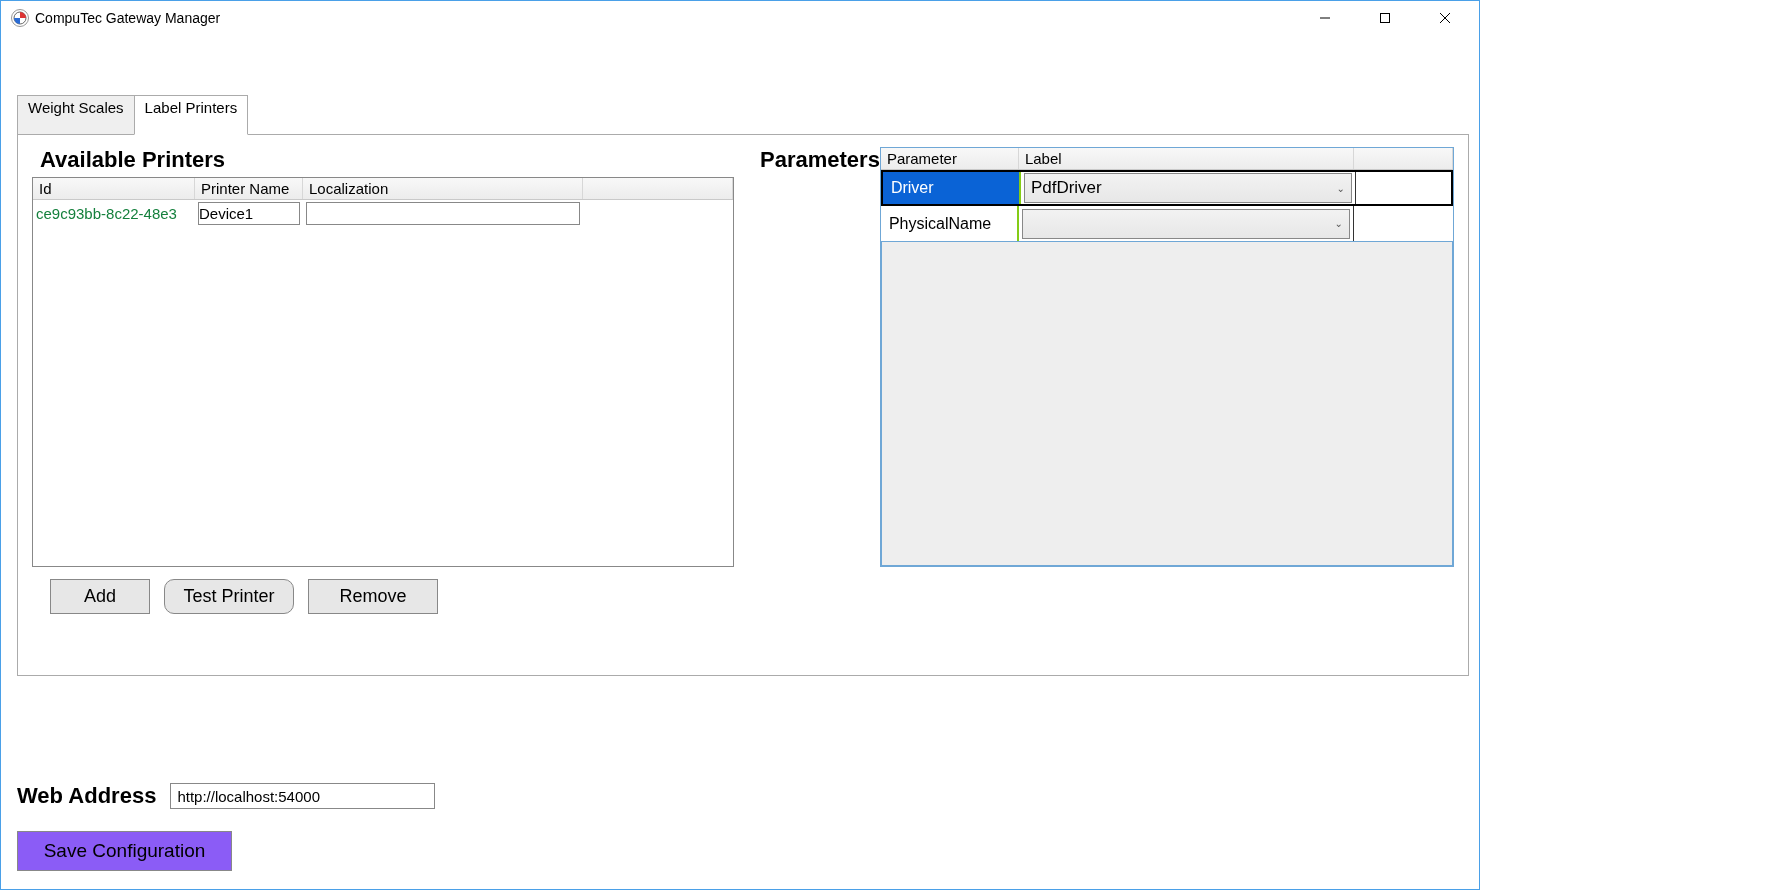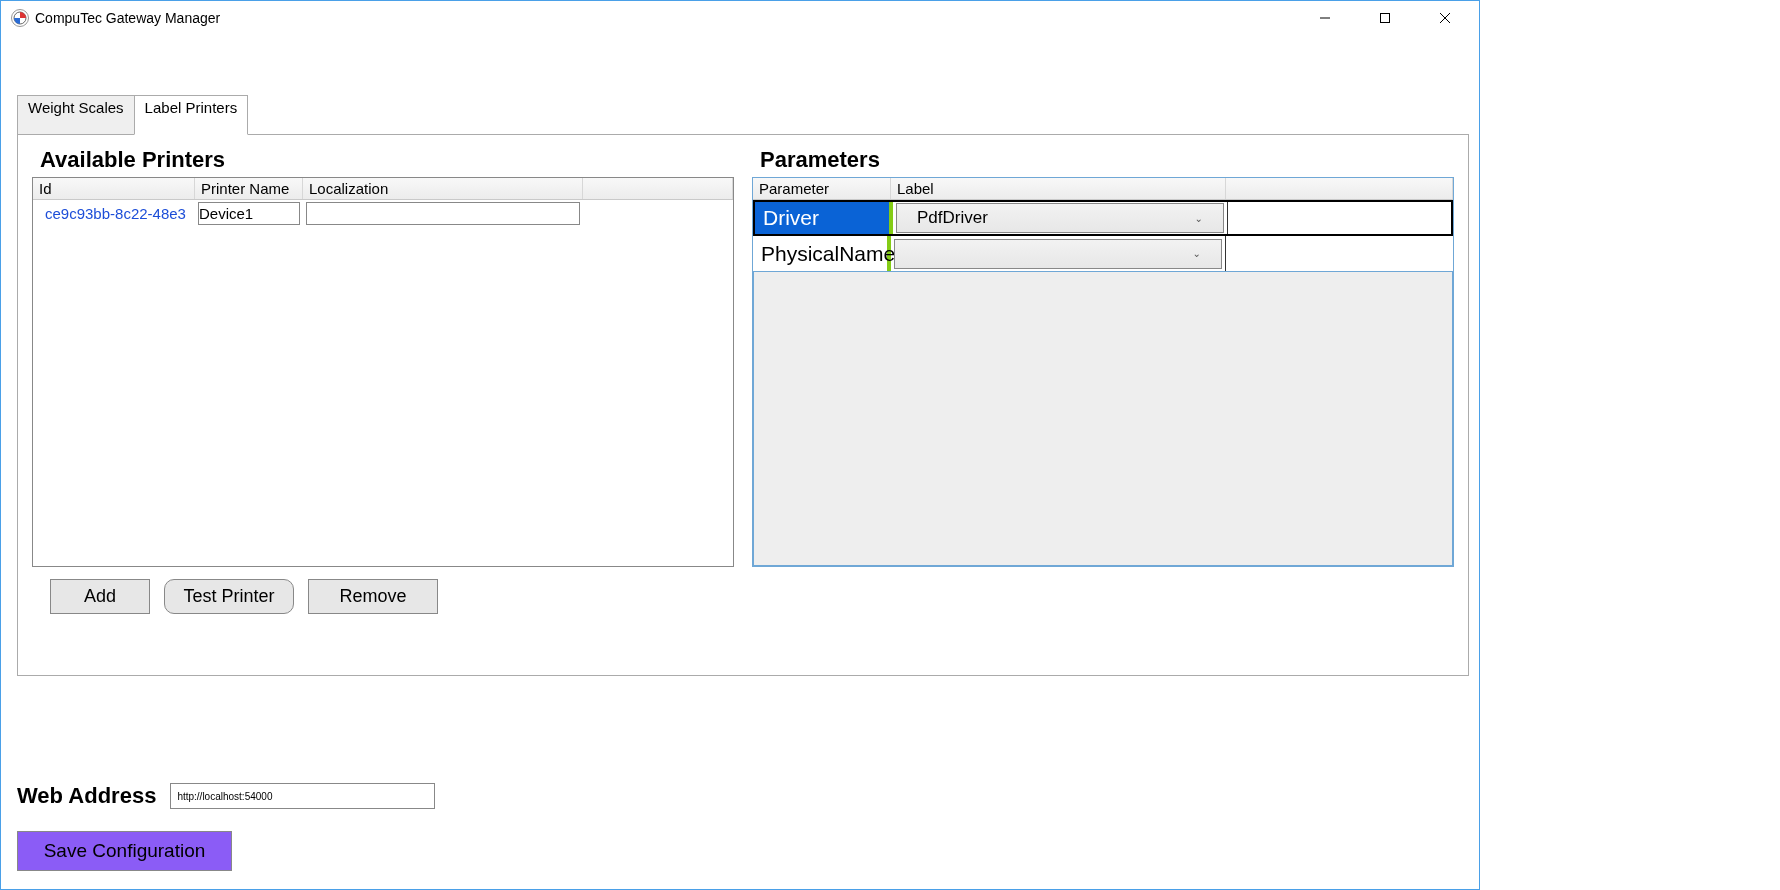--- a/index.html
+++ b/index.html
@@ -14,55 +14,55 @@
   .winbtn svg { stroke:#000; stroke-width:1; fill:none; }
   .content { position:absolute; left:0; right:0; top:34px; bottom:0; }
   .tabs-outer { position:absolute; left:16px; right:10px; top:60px; }
   .tabstrip { display:flex; position:relative; z-index:2; }
   .tab { border:1px solid #ababab; padding:3px 10px 18px; font-size:15px; background:#efefef; position:relative; }
   .tab.active { background:#fff; border-bottom:1px solid #fff; }
   .tab + .tab { margin-left:-1px;}
   .tabpanel { border:1px solid #ababab; background:#fff; margin-top:-1px; height:542px; padding:12px 14px 18px; position:relative; }
   .columns { display:flex; gap:18px; height:420px; }
   .panel-left { flex:1 1 50%; display:flex; flex-direction:column; }
-  .panel-right{ flex:1 1 50%; display:flex; flex-direction:column; }
+  .panel-right{ flex:1 1 50%; display:flex; flex-direction:row; }
   .section-title { font-size:22px; font-weight:700; margin:0 0 4px 8px; }
   .grid { border:1px solid #888; background:#fff; flex:1; overflow:hidden; position:relative; }
   .grid-header { display:flex; background:linear-gradient(#f8f8f8,#ececec); border-bottom:1px solid #c9c9c9; font-size:15px; }
   .grid-header .col { padding:2px 6px; border-right:1px solid #d7d7d7; white-space:nowrap; overflow:hidden; }
   .grid-body { }
   .grid-row { display:flex; align-items:center; height:27px; }
   .grid-row .cell { padding:0 3px; overflow:hidden; white-space:nowrap; font-size:15px; }
-  .id-link { color:#1d4ed8; cursor:default;margin-left:9px; }
+  .id-link { color:#15803d; cursor:default; }
   .cell-input { width:100%; height:23px; border:1px solid #888; font:inherit; padding:1px 0; background:#fff; }
   
   .lcol-id { width:162px; }
   .lcol-name { width:108px; }
   .lcol-loc { width:280px; }
   .lcol-rest { flex:1; }
   
   .rcol-param { width:138px; }
   .rcol-value { width:335px; }
   .rcol-rest  { flex:1; }
   .param-row { display:flex; align-items:stretch; height:36px; border-bottom:1px solid #6fa7d6; background:#fff;}
-  .param-label { display:flex; align-items:center; padding:0 8px; font-size:21px; border-right:4px solid #84cc16;}
+  .param-label { display:flex; align-items:center; padding:0 8px; font-size:16px; border-right:2px solid #84cc16;}
   .param-label.selected { background:#0a63d6; color:#fff; }
   .param-value { display:flex; align-items:center; padding:3px 3px; border-right:1px solid #333;}
-  .combo { width:100%; height:30px; border:1px solid #888; background:linear-gradient(#f2f2f2,#e7e7e7); display:flex; align-items:center; padding:0 20px; font-size:17px; position:relative; }
+  .combo { width:100%; height:30px; border:1px solid #888; background:linear-gradient(#f2f2f2,#e7e7e7); display:flex; align-items:center; padding:0 6px; font-size:17px; position:relative; }
   .combo .caret { margin-left:auto; font-size:10px; color:#555; }
   .param-row.first { border:2px solid #000; border-bottom:2px solid #000; }
   .param-row.first + .param-row { border-top:none; }
   .right-body-area{ border:1px solid #6fa7d6; border-top:none; flex:1; background:#eee;}
   .buttons-row { display:flex; gap:14px; margin-top:12px; margin-left:18px;}
   .pushbtn { border:1px solid #888; background:#e7e7e7; padding:6px 0; font-size:18px; cursor:default; text-align:center;}
   .pushbtn.w1{width:100px;} .pushbtn.w2{width:130px;border-radius:10px;} .pushbtn.w3{width:130px;}
   .footer { position:absolute; left:16px; right:16px; bottom:18px; }
   .addr-row { display:flex; align-items:center; gap:14px; }
   .addr-label { font-size:22px; font-weight:700; }
-  .addr-input { width:265px; height:26px; border:1px solid #888; font:inherit; font-size:10px; padding:2px 6px; }
+  .addr-input { width:265px; height:26px; border:1px solid #888; font:inherit; font-size:15px; padding:2px 6px; }
   .save-btn { margin-top:22px; border:1px solid #888; background:#8b5cf6; padding:8px 14px; font-size:19px; width:215px; text-align:center;}
 </style>
 </head>
 <body>
 
 <div class="window">
   <div class="titlebar">
     <span class="appicon">
       <svg width="14" height="14" viewBox="0 0 14 14">
           <circle cx="7" cy="7" r="6" fill="#fff" stroke="#666"></circle>

